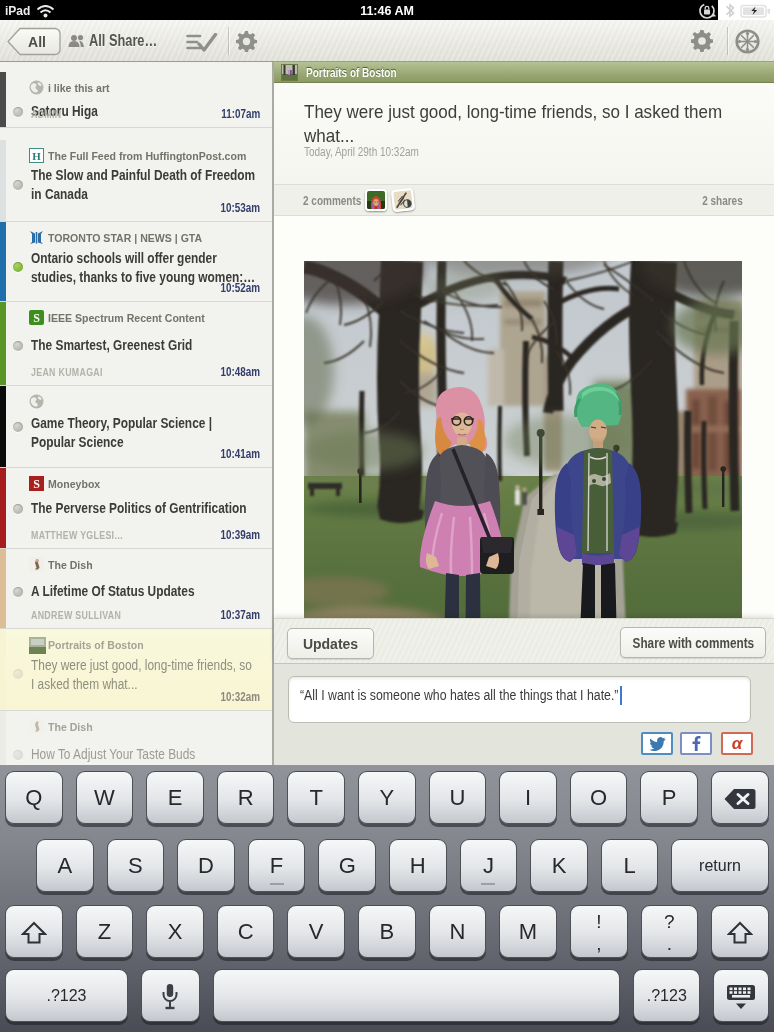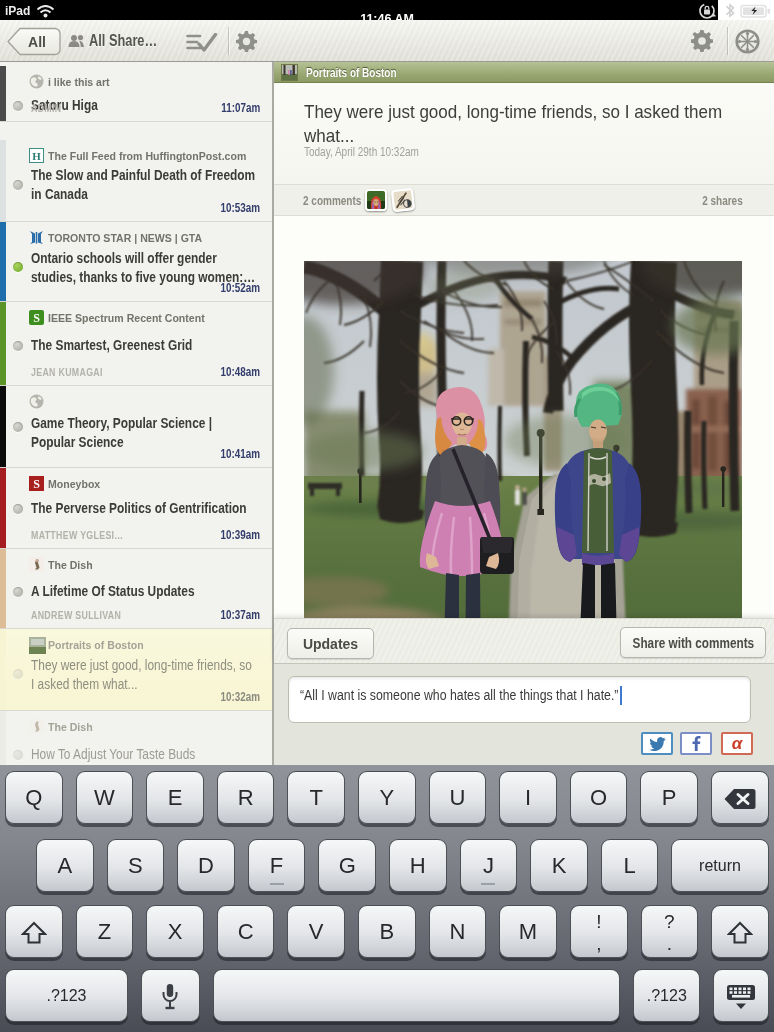--- a/index.html
+++ b/index.html
@@ -3,21 +3,21 @@
 <style>
 *{margin:0;padding:0;box-sizing:border-box;}
 html,body{width:774px;height:1032px;overflow:hidden;}
 body{font-family:"Liberation Sans",sans-serif;position:relative;background:#fff;}
 .abs{position:absolute;}
 .cx{display:inline-block;transform-origin:0 50%;white-space:nowrap;}
 
 
 #status{left:0;top:0;width:718px;height:20px;background:#000;color:#fff;}
 #status .ipad{left:5px;top:4px;font-size:12px;font-weight:bold;color:#ececec;}
-#status .time{left:0;top:12px;width:774px;text-align:center;font-size:12.5px;font-weight:bold;color:#fff;}
+#status .time{left:0;top:4px;width:774px;text-align:center;font-size:12.5px;font-weight:bold;color:#fff;}
 
 
 #toolbar{left:0;top:20px;width:774px;height:42px;
  background:linear-gradient(#f6f6f1,#eaeae3 55%,#e1e1d9);
  border-bottom:1px solid #9c9c93;}
 #toolbar:before{content:"";position:absolute;left:0;top:0;width:100%;height:100%;
  background:repeating-linear-gradient(115deg,rgba(255,255,255,.18) 0 2px,rgba(0,0,0,0.01) 2px 5px);}
 .backbtn{left:6px;top:7px;width:55px;height:29px;}
 .tb-title{left:89px;top:12px;font-size:16px;font-weight:bold;color:#55554f;text-shadow:0 1px 0 rgba(255,255,255,.8);}
 .tbsep{top:27px;width:1px;height:28px;background:rgba(120,120,110,.35);box-shadow:1px 0 0 rgba(255,255,255,.6);}
@@ -148,21 +148,21 @@
       <line x1="18.8" y1="6.2" x2="6.2" y2="18.8"></line>
     </g>
     <circle cx="12.5" cy="4.5" r="1.6" fill="#8e8e88"></circle>
     <circle cx="12.5" cy="20.5" r="1.6" fill="#8e8e88"></circle>
     <circle cx="4.5" cy="12.5" r="1.6" fill="#8e8e88"></circle>
     <circle cx="20.5" cy="12.5" r="1.6" fill="#8e8e88"></circle>
   </svg>
 </div>
 
 <div class="abs" id="sidebar">
-    <div class="row" style="top:4px;height:56px;background:#f2f2ee">
+    <div class="row" style="top:10px;height:56px;background:#f2f2ee">
       <div class="stripe" style="background:#4b4b4b"></div>
       <div class="feedline" style="color:#73736c">
         <span class="fico"><svg width="15" height="15" viewBox="0 0 15 15">
             <circle cx="7.5" cy="7.5" r="7" fill="#b5b5ad"></circle>
             <path d="M2 5 q2 -2.5 4 -1.5 q2.5 1 1 3 q-1.5 1.5 0.5 2.5 q2 1 1 3 q-3 1.5 -5.5 -1.5 q-2 -3 -1 -5.5z M9 2.2 q3 0.5 3.8 3 q-2 1.3 -3.3 -0.2 q-1.2 -1.6 -0.5 -2.8z" fill="#f0f0ea"></path>
           </svg></span>
         <span class="fname">i like this art</span>
       </div>
       <div class="headline" style="top:30px;color:#3b3b37">Satoru Higa</div>
       <div class="dot " style="top:35px;"></div>

